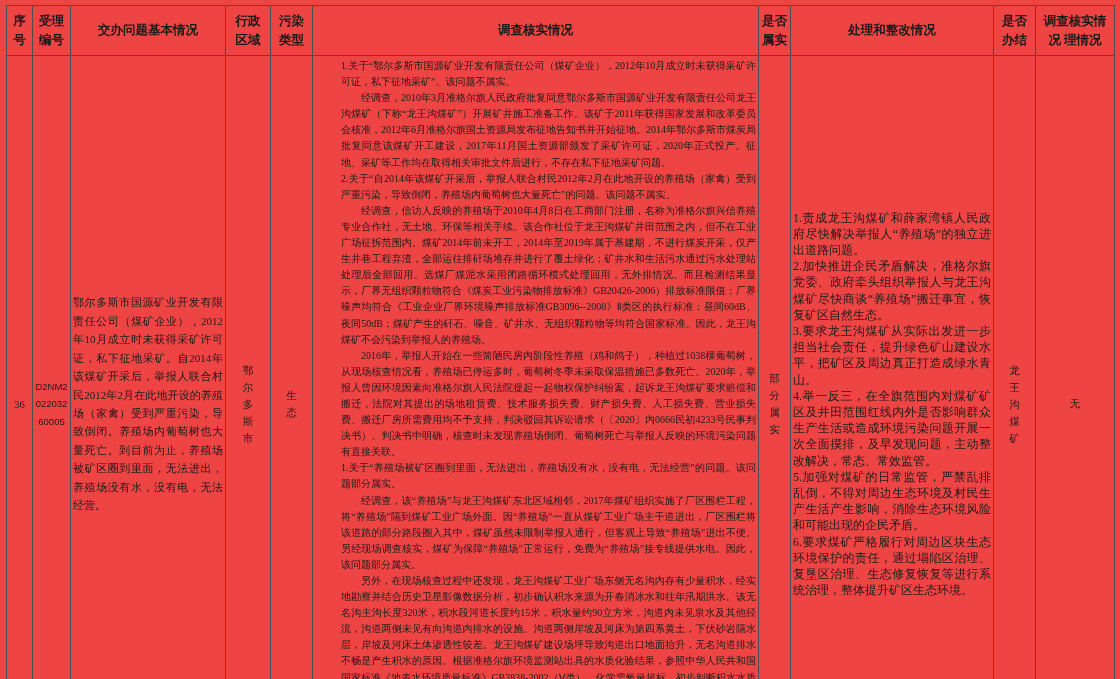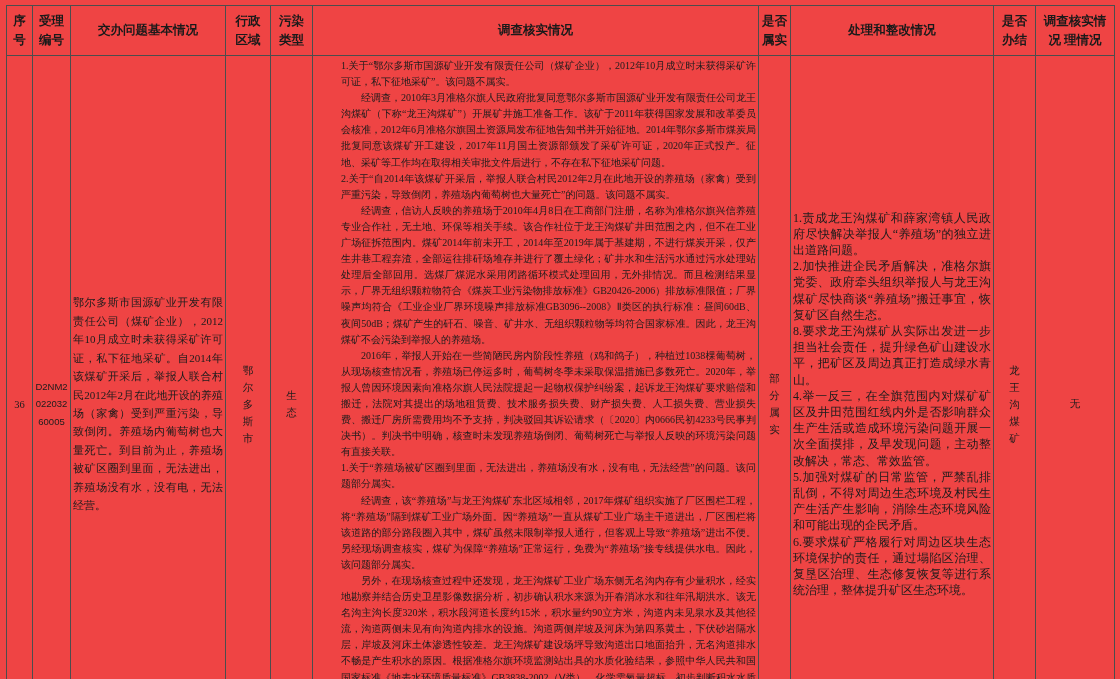--- a/index.html
+++ b/index.html
@@ -92,21 +92,21 @@
               <p class="indent">另外，在现场核查过程中还发现，龙王沟煤矿工业广场东侧无名沟内存有少量积水，经实地勘察并结合历史卫星影像数据分析，初步确认积水来源为开春消冰水和往年汛期洪水。该无名沟主沟长度320米，积水段河道长度约15米，积水量约90立方米，沟道内未见泉水及其他径流，沟道两侧未见有向沟道内排水的设施。沟道两侧岸坡及河床为第四系黄土，下伏砂岩隔水层，岸坡及河床土体渗透性较差。龙王沟煤矿建设场坪导致沟道出口地面抬升，无名沟道排水不畅是产生积水的原因。根据准格尔旗环境监测站出具的水质化验结果，参照中华人民共和国国家标准《地表水环境质量标准》GB3838-2002（Ⅴ类），化学需氧量超标，初步判断积水水质恶化的原因是沟道内林木落叶、枯草腐败所致，同时积水长期得不到更新，水体内溶解物浓缩又进一步加剧了水体质量下降。目前，准格尔旗水利局已委托内蒙古自治区水文总局进一步分析鉴定积水来源，同时责令薛家湾镇疏排处理沟道内积水，要求薛家湾镇进一步加强巡查管控，杜绝雨、洪水长期积存。</p>
             </div>
         </td>
         <td>
           <span class="vtext">部分属实</span>
         </td>
         <td class="cell-handling">
           <div>
               <p>1.责成龙王沟煤矿和薛家湾镇人民政府尽快解决举报人“养殖场”的独立进出道路问题。</p>
               <p>2.加快推进企民矛盾解决，准格尔旗党委、政府牵头组织举报人与龙王沟煤矿尽快商谈“养殖场”搬迁事宜，恢复矿区自然生态。</p>
-              <p>8.要求龙王沟煤矿从实际出发进一步担当社会责任，提升绿色矿山建设水平，把矿区及周边真正打造成绿水青山。</p>
+              <p>3.要求龙王沟煤矿从实际出发进一步担当社会责任，提升绿色矿山建设水平，把矿区及周边真正打造成绿水青山。</p>
               <p>4.举一反三，在全旗范围内对煤矿矿区及井田范围红线内外是否影响群众生产生活或造成环境污染问题开展一次全面摸排，及早发现问题，主动整改解决，常态、常效监管。</p>
               <p>5.加强对煤矿的日常监管，严禁乱排乱倒，不得对周边生态环境及村民生产生活产生影响，消除生态环境风险和可能出现的企民矛盾。</p>
               <p>6.要求煤矿严格履行对周边区块生态环境保护的责任，通过塌陷区治理、复垦区治理、生态修复恢复等进行系统治理，整体提升矿区生态环境。</p>
             </div>
         </td>
         <td>
           <span class="vtext">龙王沟煤矿</span>
         </td>
         <td class="cell-responsible">无</td>
       </tr>

